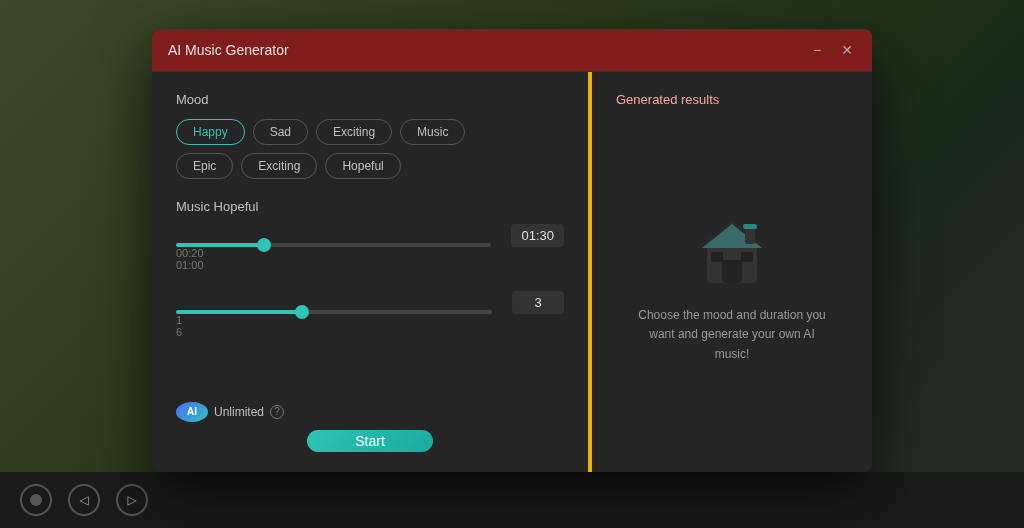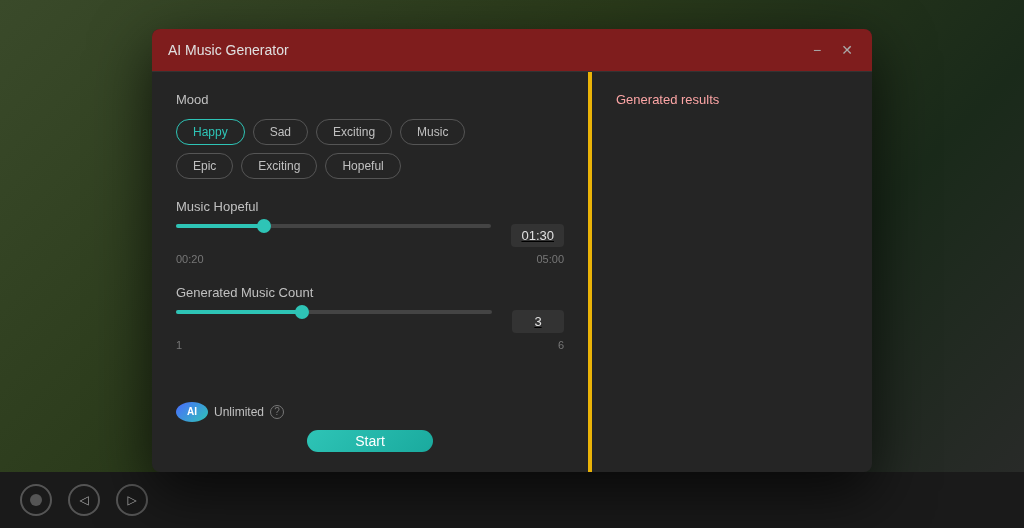--- a/index.html
+++ b/index.html
@@ -154,23 +154,22 @@
     }
 
     .slider-label {
       color: #c0c0c0;
       font-size: 13px;
       margin-bottom: 10px;
     }
 
     .slider-row {
       display: flex;
-      align-items: flex-start;
+      align-items: flex-end;
       gap: 20px;
-      text-decoration: underline;
     }
 
     .slider-track-wrap {
       flex: 1;
       position: relative;
       height: 4px;
     }
 
     .slider-track {
       width: 100%;
@@ -194,22 +193,23 @@
       background: #2ec4b6;
       border-radius: 50%;
       position: absolute;
       top: 50%;
       transform: translate(-50%, -50%);
       cursor: pointer;
     }
 
     .slider-min-max {
       display: flex;
-      justify-content: space-between;
-      margin-top: 6px;
+      justify-content: center;
+      margin-top: 0;
+      flex-direction: column;
     }
 
     .slider-min-max span {
       color: #777;
       font-size: 11px;
     }
 
     .slider-value-box {
       background: #333;
       color: #e0e0e0;
@@ -344,26 +344,25 @@
           <div class="slider-track-wrap">
             <div class="slider-track">
               <div class="slider-fill" style="width: 28%"></div>
               <div class="slider-thumb" style="left: 28%"></div>
             </div>
           </div>
           <div class="slider-value-box">01:30</div>
         </div>
         <div class="slider-min-max">
           <span>00:20</span>
-          <span>05:00</span>
+          <span>01:00</span>
         </div>
       </div>
 
       <div class="slider-section">
-        <div class="slider-label">Generated Music Count</div>
         <div class="slider-row">
           <div class="slider-track-wrap">
             <div class="slider-track">
               <div class="slider-fill" style="width: 40%"></div>
               <div class="slider-thumb" style="left: 40%"></div>
             </div>
           </div>
           <div class="slider-value-box">3</div>
         </div>
         <div class="slider-min-max">
@@ -379,20 +378,42 @@
           <div class="info-icon">?</div>
         </div>
       </div>
       <div class="start-btn-wrap">
         <button class="start-btn">Start</button>
       </div>
     </div>
 
     <div class="right-panel">
       <div class="right-panel-title">Generated results</div>
+      <div class="empty-state">
+
+        <svg width="90" height="80" viewBox="0 0 90 80">
+
+          <rect x="20" y="35" width="50" height="38" rx="4" fill="#333"></rect>
+
+          <polygon points="10,38 45,10 80,38" fill="#2a2a2a"></polygon>
+
+          <polygon points="15,38 45,14 75,38" fill="#3a6b6a"></polygon>
+
+          <rect x="35" y="50" width="20" height="23" rx="3" fill="#222"></rect>
+
+          <rect x="24" y="42" width="12" height="10" rx="2" fill="#222"></rect>
+
+          <rect x="54" y="42" width="12" height="10" rx="2" fill="#222"></rect>
+
+          <rect x="58" y="16" width="10" height="18" rx="2" fill="#333"></rect>
+
+          <rect x="56" y="14" width="14" height="5" rx="2" fill="#2a8a80"></rect>
+        </svg>
+        <div class="empty-state-text">Choose the mood and duration you want and generate your own AI music!</div>
+      </div>
     </div>
   </div>
 </div>
 
 <div class="taskbar-bottom">
   <div class="taskbar-btn">
     <span style="width:12px;height:12px;border-radius:50%;background:#555;display:block;"></span>
   </div>
   <div class="taskbar-btn">
     <span style="font-size:12px;color:#aaa;">◁</span>

